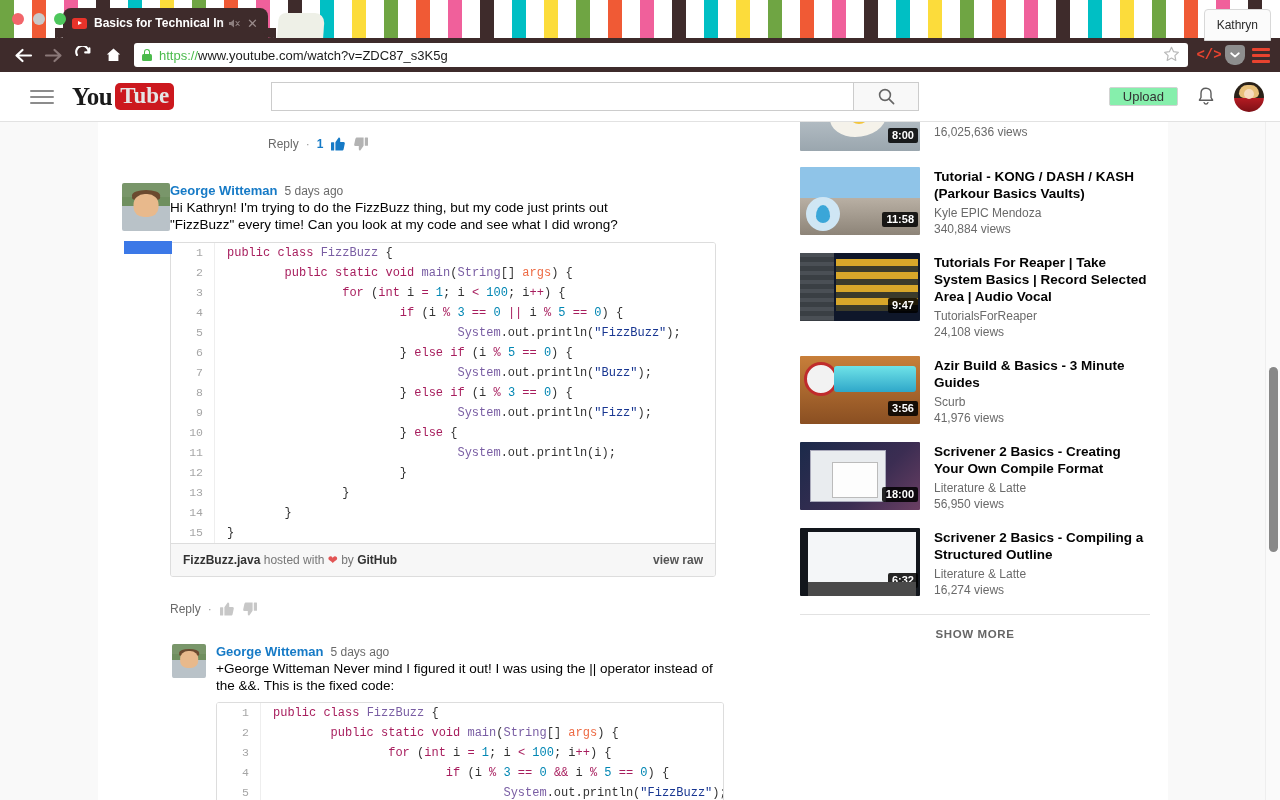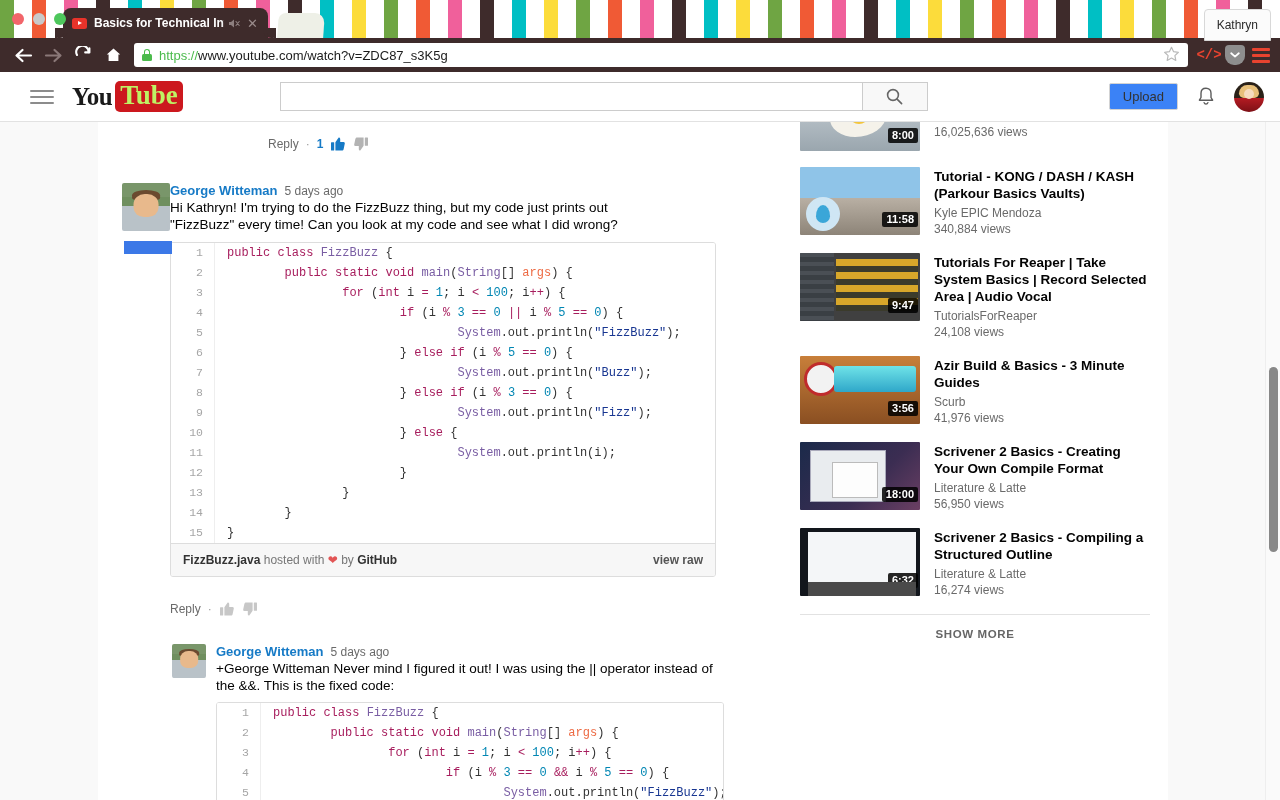--- a/index.html
+++ b/index.html
@@ -138,37 +138,37 @@
     height: 50px; background: #ffffff;
     border-bottom: 1px solid #e2e2e2;
     display: flex; align-items: center;
     padding: 0 16px 0 30px;
   }
   #yt-guide-btn { width: 24px; display:flex; flex-direction:column; gap:4px; flex:none; margin-right: 18px; }
   #yt-guide-btn span { display:block; height:2px; background:#8c8c8c; border-radius:1px; }
   #yt-logo { display:flex; align-items:center; flex:none; }
   #yt-logo .you { font-size: 25px; font-weight: bold; color:#1a1a1a; letter-spacing:-.5px;
     font-family:"Liberation Serif", serif; }
-  #yt-logo .tube { background:#cc181e; color:#bef264; font-size:27px; font-weight:bold;
+  #yt-logo .tube { background:#cc181e; color:#e5e5e5; font-size:23px; font-weight:bold;
     padding:0 5px 2px; border-radius:5px; margin-left:3px; line-height:1.1;
     font-family:"Liberation Serif", serif; }
   #yt-search-wrap { display:flex; margin-left: 97px; }
   #yt-search-input {
     width: 583px; height: 29px; border:1px solid #ccc; background:#fff;
     font-size:13px; padding:0 8px; outline:none; color:#333;
     font-family:"Liberation Sans", sans-serif;
   }
   #yt-search-btn {
     width: 65px; height: 29px; border:1px solid #ccc; border-left:none;
     background:#f8f8f8; display:flex; align-items:center; justify-content:center;
     color:#666;
   }
   #yt-header-right { margin-left:auto; display:flex; align-items:center; gap:18px; }
   #yt-upload-btn {
-    height: 27px; padding: 0 13px; border:1px solid #d3d3d3; background:#3b82f6;
+    height: 19px; padding: 0 13px; border:1px solid #d3d3d3; background:#86efac;
     font-size:13px; color:#333; display:flex; align-items:center; border-radius:2px;
     font-family:"Liberation Sans", sans-serif;
   }
   #yt-bell { color:#5c5c5c; display:flex; }
   #yt-avatar {
     width: 30px; height: 30px; border-radius: 50%; overflow:hidden; flex:none;
     background: radial-gradient(circle at 50% 30%, #f2d5b8 0 22%, transparent 23%),
                 linear-gradient(to bottom, #2a2118 0 55%, #b31b22 55%, #7d1016 100%);
     position: relative;
   }
@@ -291,21 +291,21 @@
   .th-egg { background: linear-gradient(to bottom,#cfd6dc,#9aa6ae); }
   .th-egg::before { content:""; position:absolute; left:30px; top:14px; width:56px; height:40px;
     background:#f5f2ea; border-radius:50% 42% 55% 45%; }
   .th-egg::after { content:""; position:absolute; left:50px; top:26px; width:18px; height:15px;
     background:#f3c53c; border-radius:50%; }
   .th-park { background: linear-gradient(to bottom,#8fc4e8 0 45%,#b9b0a4 45%,#8d8478 100%); }
   .th-park::before { content:""; position:absolute; left:6px; bottom:4px; width:34px; height:34px;
     border-radius:50%; background:#cfe6f4; }
   .th-park::after { content:""; position:absolute; left:16px; bottom:12px; width:14px; height:18px;
     background:#3aa6d8; border-radius:50% 50% 50% 50% / 62% 62% 38% 38%; }
-  .th-reap { background:#404040; }
+  .th-reap { background:#0f172a; }
   .th-reap::before { content:""; position:absolute; left:36px; top:6px; right:2px; bottom:10px;
     background: repeating-linear-gradient(to bottom,#d8a72a 0 7px,#3b3b2b 7px 13px); }
   .th-reap::after { content:""; position:absolute; left:0; top:0; width:34px; bottom:0;
     background: repeating-linear-gradient(to bottom,#4a4f55 0 4px,#3a3f44 4px 9px); }
   .th-azir { background: linear-gradient(to bottom,#c87f3a,#8a4f22); }
   .th-azir::before { content:""; position:absolute; left:4px; top:6px; width:28px; height:28px;
     border-radius:50%; background:#f2f2f2; border:3px solid #c02c2c; }
   .th-azir::after { content:""; position:absolute; left:34px; top:10px; right:4px; height:26px;
     background: linear-gradient(to bottom,#6fe3e8,#2fa7c9); border-radius:3px; }
   .th-scriv1 { background: linear-gradient(135deg,#1b2a4a,#3b2d52 60%,#6b3f63); }

